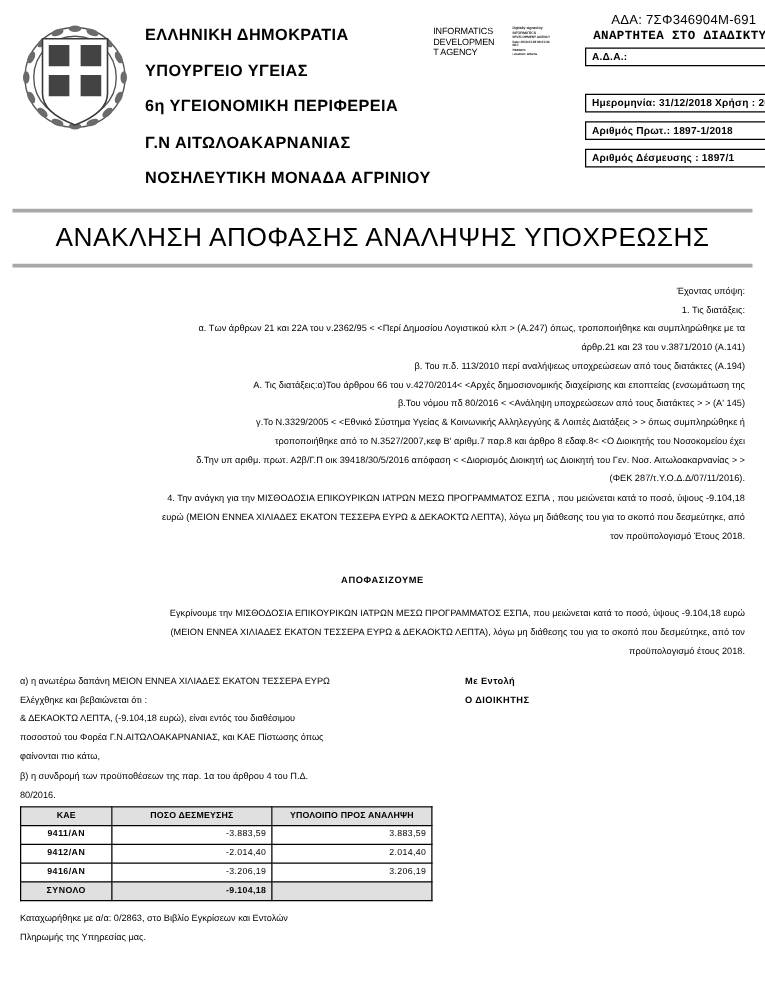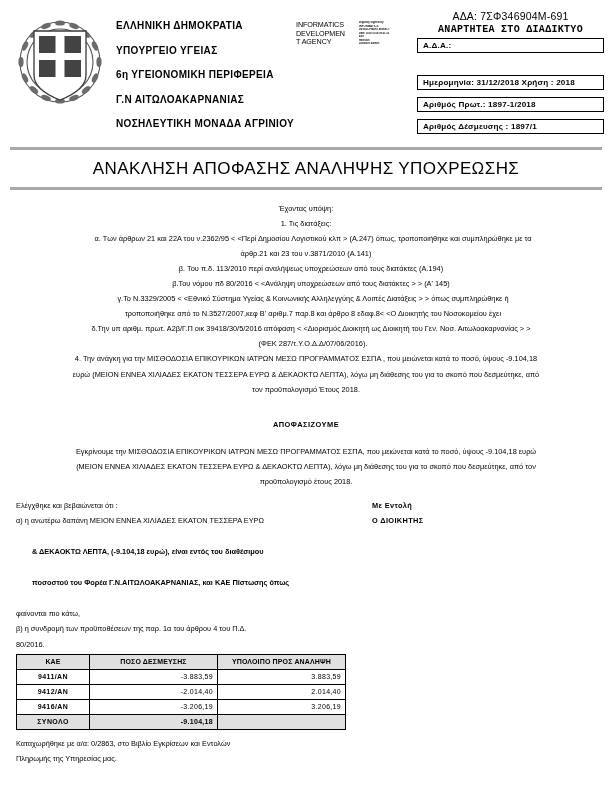--- a/index.html
+++ b/index.html
@@ -40,21 +40,21 @@
     width: 92px;
     height: 100px;
     display: block;
   }
   .org-cell {
     flex: 0 0 178px;
     padding-top: 12px;
     padding-left: 6px;
   }
   .org-line {
-    font-size: 10px;
+    font-size: 13px;
     font-weight: bold;
     letter-spacing: 0.35px;
     margin-bottom: 13.5px;
     white-space: nowrap;
   }
   .ida-cell {
     flex: 0 0 62px;
     padding-top: 13px;
     padding-left: 2px;
   }
@@ -118,42 +118,42 @@
   .boxrow.tight { margin-bottom: 7px; }
 
   
   .rule {
     height: 3px;
     background: #a8a8a8;
     margin: 4px 10px 0 10px;
   }
   .doc-title {
     text-align: center;
-    font-size: 17px;
+    font-size: 21px;
     letter-spacing: 0.4px;
     padding: 9px 0 8px 0;
     white-space: nowrap;
   }
   .rule2 {
     height: 3px;
     background: #a8a8a8;
     margin: 0 10px 0 10px;
   }
 
   
   .body {
     padding: 11px 16px 0 16px;
     box-sizing: border-box;
   }
   .p {
     font-size: 7.35px;
     line-height: 15.1px;
     letter-spacing: 0.02px;
     margin: 0;
-    text-align: center;
+    text-align: right;
   }
   .p.indent1 { padding-left: 10px; }
   .p.indent2 { padding-left: 14px; }
 
   .center-bold {
     text-align: center;
     font-size: 7.4px;
     font-weight: bold;
     letter-spacing: 0.5px;
     margin: 0;
@@ -176,24 +176,23 @@
     font-size: 7.4px;
     font-weight: bold;
     letter-spacing: 0.35px;
     line-height: 15.1px;
     margin: 0;
   }
   .col-right .lbl-bold { text-align: left; }
   .jp {
     font-size: 7.35px;
     line-height: 15.1px;
-    margin: 16px;
+    margin: 0;
     text-align: justify;
     text-justify: inter-word;
-    font-weight: bold;
   }
   .jp-wide {
     font-size: 7.35px;
     line-height: 15.1px;
     margin: 0;
     text-align: justify;
   }
 
   
   .tbl-wrap { padding: 2px 16px 0 16px; }
@@ -322,43 +321,44 @@
   <div class="rule"></div>
   <div class="doc-title">ΑΝΑΚΛΗΣΗ ΑΠΟΦΑΣΗΣ ΑΝΑΛΗΨΗΣ ΥΠΟΧΡΕΩΣΗΣ</div>
   <div class="rule2"></div>
 
   <div class="body">
     <p class="p">Έχοντας υπόψη:</p>
     <p class="p">1. Τις διατάξεις:</p>
     <p class="p indent2">α. Των άρθρων 21 και 22Α του ν.2362/95 &lt; &lt;Περί Δημοσίου Λογιστικού κλπ &gt; (Α.247) όπως, τροποποιήθηκε και συμπληρώθηκε με τα</p>
     <p class="p">άρθρ.21 και 23 του ν.3871/2010 (Α.141)</p>
     <p class="p indent1">β. Του π.δ. 113/2010 περί αναλήψεως υποχρεώσεων από τους διατάκτες (Α.194)</p>
+    <p class="p indent1">Α. Τις διατάξεις:α)Του άρθρου 66 του ν.4270/2014&lt; &lt;Αρχές δημοσιονομικής διαχείρισης και εποπτείας (ενσωμάτωση της</p>
     <p class="p indent1">β.Του νόμου πδ 80/2016 &lt; &lt;Ανάληψη υποχρεώσεων από τους διατάκτες &gt; &gt; (Α' 145)</p>
     <p class="p indent2">γ.Το Ν.3329/2005 &lt; &lt;Εθνικό Σύστημα Υγείας &amp; Κοινωνικής Αλληλεγγύης &amp; Λοιπές Διατάξεις &gt; &gt; όπως συμπληρώθηκε ή</p>
     <p class="p indent2">τροποποιήθηκε από το Ν.3527/2007,κεφ Β' αριθμ.7 παρ.8 και άρθρο 8 εδαφ.8&lt; &lt;Ο Διοικητής του Νοσοκομείου έχει</p>
     <p class="p indent1">δ.Την υπ αριθμ. πρωτ. Α2β/Γ.Π οικ 39418/30/5/2016 απόφαση &lt; &lt;Διορισμός Διοικητή ως Διοικητή του Γεν. Νοσ. Αιτωλοακαρνανίας &gt; &gt;</p>
-    <p class="p indent2">(ΦΕΚ 287/τ.Υ.Ο.Δ.Δ/07/06/2016).</p>
+    <p class="p indent2">(ΦΕΚ 287/τ.Υ.Ο.Δ.Δ/07/11/2016).</p>
     <p class="p">4. Την ανάγκη για την ΜΙΣΘΟΔΟΣΙΑ ΕΠΙΚΟΥΡΙΚΩΝ ΙΑΤΡΩΝ ΜΕΣΩ ΠΡΟΓΡΑΜΜΑΤΟΣ ΕΣΠΑ , που μειώνεται κατά το ποσό, ύψους -9.104,18</p>
     <p class="p">ευρώ (ΜΕΙΟΝ ΕΝΝΕΑ ΧΙΛΙΑΔΕΣ ΕΚΑΤΟΝ ΤΕΣΣΕΡΑ ΕΥΡΩ &amp; ΔΕΚΑΟΚΤΩ ΛΕΠΤΑ), λόγω μη διάθεσης του για το σκοπό που δεσμεύτηκε, από</p>
     <p class="p">τον προϋπολογισμό Έτους 2018.</p>
 
     <div class="spacer-lg"></div>
     <p class="center-bold">ΑΠΟΦΑΣΙΖΟΥΜΕ</p>
     <div class="spacer-md"></div>
 
     <p class="p">Εγκρίνουμε την ΜΙΣΘΟΔΟΣΙΑ ΕΠΙΚΟΥΡΙΚΩΝ ΙΑΤΡΩΝ ΜΕΣΩ ΠΡΟΓΡΑΜΜΑΤΟΣ ΕΣΠΑ, που μειώνεται κατά το ποσό, ύψους -9.104,18 ευρώ</p>
     <p class="p">(ΜΕΙΟΝ ΕΝΝΕΑ ΧΙΛΙΑΔΕΣ ΕΚΑΤΟΝ ΤΕΣΣΕΡΑ ΕΥΡΩ &amp; ΔΕΚΑΟΚΤΩ ΛΕΠΤΑ), λόγω μη διάθεσης του για το σκοπό που δεσμεύτηκε, από τον</p>
     <p class="p">προϋπολογισμό έτους 2018.</p>
 
     <div class="spacer-sm"></div>
 
     <div class="twocol">
       <div class="col-left">
+        <p class="jp-wide">α) η ανωτέρω δαπάνη ΜΕΙΟΝ ΕΝΝΕΑ ΧΙΛΙΑΔΕΣ ΕΚΑΤΟΝ ΤΕΣΣΕΡΑ ΕΥΡΩ</p>
         <p class="jp-wide">Ελέγχθηκε και βεβαιώνεται ότι :</p>
-        <p class="jp-wide">α) η ανωτέρω δαπάνη ΜΕΙΟΝ ΕΝΝΕΑ ΧΙΛΙΑΔΕΣ ΕΚΑΤΟΝ ΤΕΣΣΕΡΑ ΕΥΡΩ</p>
         <p class="jp">&amp; ΔΕΚΑΟΚΤΩ ΛΕΠΤΑ, (-9.104,18 ευρώ), είναι εντός του διαθέσιμου</p>
         <p class="jp">ποσοστού του Φορέα Γ.Ν.ΑΙΤΩΛΟΑΚΑΡΝΑΝΙΑΣ, και ΚΑΕ Πίστωσης όπως</p>
         <p class="jp-wide">φαίνονται πιο κάτω,</p>
       </div>
       <div class="col-right">
         <p class="lbl-bold">Με Εντολή</p>
         <p class="lbl-bold">Ο ΔΙΟΙΚΗΤΗΣ</p>
       </div>
     </div>
 

